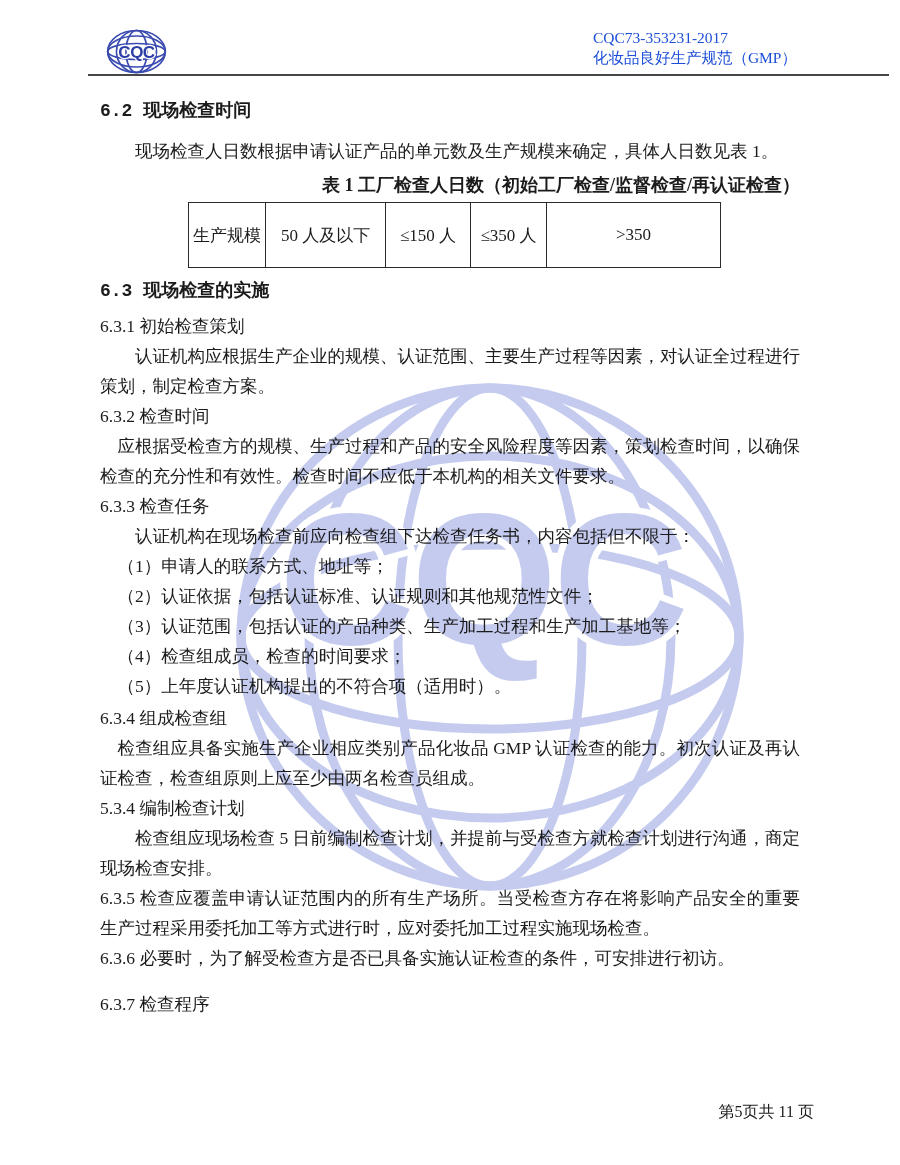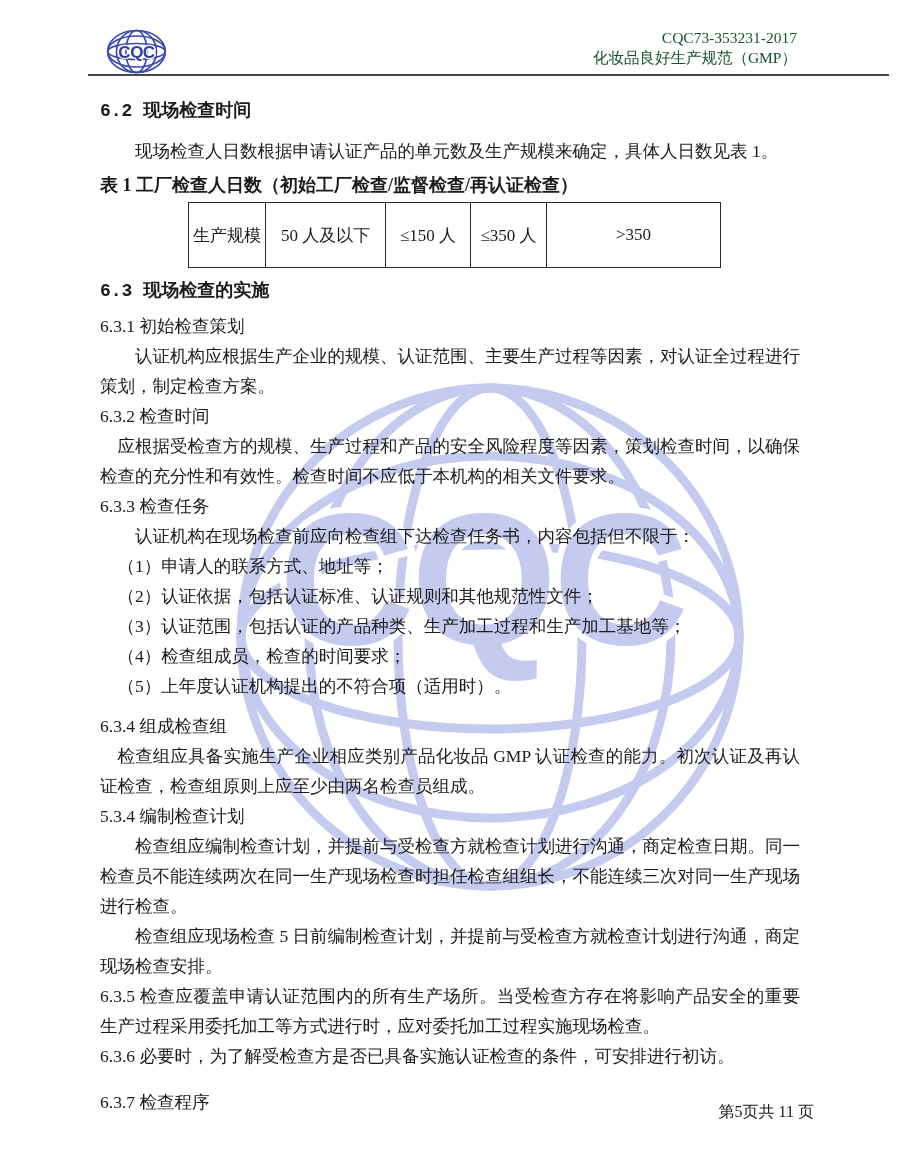--- a/index.html
+++ b/index.html
@@ -19,24 +19,24 @@
     position: absolute;
     left: 106px;
     top: 29px;
     width: 61px;
     height: 45px;
   }
   .header-text {
     position: absolute;
     top: 28px;
     right: 103px;
-    text-align: right;
+    text-align: left;
     font-size: 15.5px;
     line-height: 20px;
-    color: #14532d;
+    color: #1d4ed8;
   }
   .header-rule {
     position: absolute;
     top: 74px;
     left: 88px;
     width: 801px;
     height: 2px;
     background: #474747;
   }
 
@@ -69,27 +69,27 @@
   .p2      { text-indent: 2em; }
   .p1      { text-indent: 1em; }
   .li      { text-indent: 1em; text-align: left; }
   .flush   { text-indent: 0; }
 
   .mt20 { margin-top: 20px; }
   .mt10 { margin-top: 10px; }
   .mt8  { margin-top: 8px;  }
   .mt5  { margin-top: 5px;  }
   .mt4  { margin-top: 16px;  }
-  .mt2  { margin-top: 10px;  }
+  .mt2  { margin-top: 2px;  }
 
   .table-title {
     font-weight: bold;
     font-size: 18px;
     line-height: 30px;
-    text-align: left;
+    text-align: right;
     margin: 4px 0 0 0;
   }
   table.days {
     border-collapse: collapse;
     margin: 2px 0 0 88px;
     table-layout: fixed;
   }
   table.days td {
     border: 1px solid #2b2b2b;
     text-align: center;
@@ -178,21 +178,20 @@
     <p class="blk sub">6.3.3 检查任务</p>
     <p class="blk p2">认证机构在现场检查前应向检查组下达检查任务书，内容包括但不限于：</p>
     <p class="blk li">（1）申请人的联系方式、地址等；</p>
     <p class="blk li">（2）认证依据，包括认证标准、认证规则和其他规范性文件；</p>
     <p class="blk li">（3）认证范围，包括认证的产品种类、生产加工过程和生产加工基地等；</p>
     <p class="blk li">（4）检查组成员，检查的时间要求；</p>
     <p class="blk li">（5）上年度认证机构提出的不符合项（适用时）。</p>
     <p class="blk sub mt2">6.3.4 组成检查组</p>
     <p class="blk p1">检查组应具备实施生产企业相应类别产品化妆品 GMP 认证检查的能力。初次认证及再认证检查，检查组原则上应至少由两名检查员组成。</p>
     <p class="blk sub">5.3.4 编制检查计划</p>
-    <p class="blk p2">检查组应编制检查计划，并提前与受检查方就检查计划进行沟通，商定检查日期。同一检查员不能连续两次在同一生产现场检查时担任检查组组长，不能连续三次对同一生产现场进行检查。</p>
     <p class="blk p2">检查组应现场检查 5 日前编制检查计划，并提前与受检查方就检查计划进行沟通，商定现场检查安排。</p>
     <p class="blk flush">6.3.5 检查应覆盖申请认证范围内的所有生产场所。当受检查方存在将影响产品安全的重要生产过程采用委托加工等方式进行时，应对委托加工过程实施现场检查。</p>
     <p class="blk flush">6.3.6 必要时，为了解受检查方是否已具备实施认证检查的条件，可安排进行初访。</p>
     <p class="blk sub mt4">6.3.7 检查程序</p>
 
   </div>
 
   <div class="footer">第5页共 11 页</div>
 
 </div>

